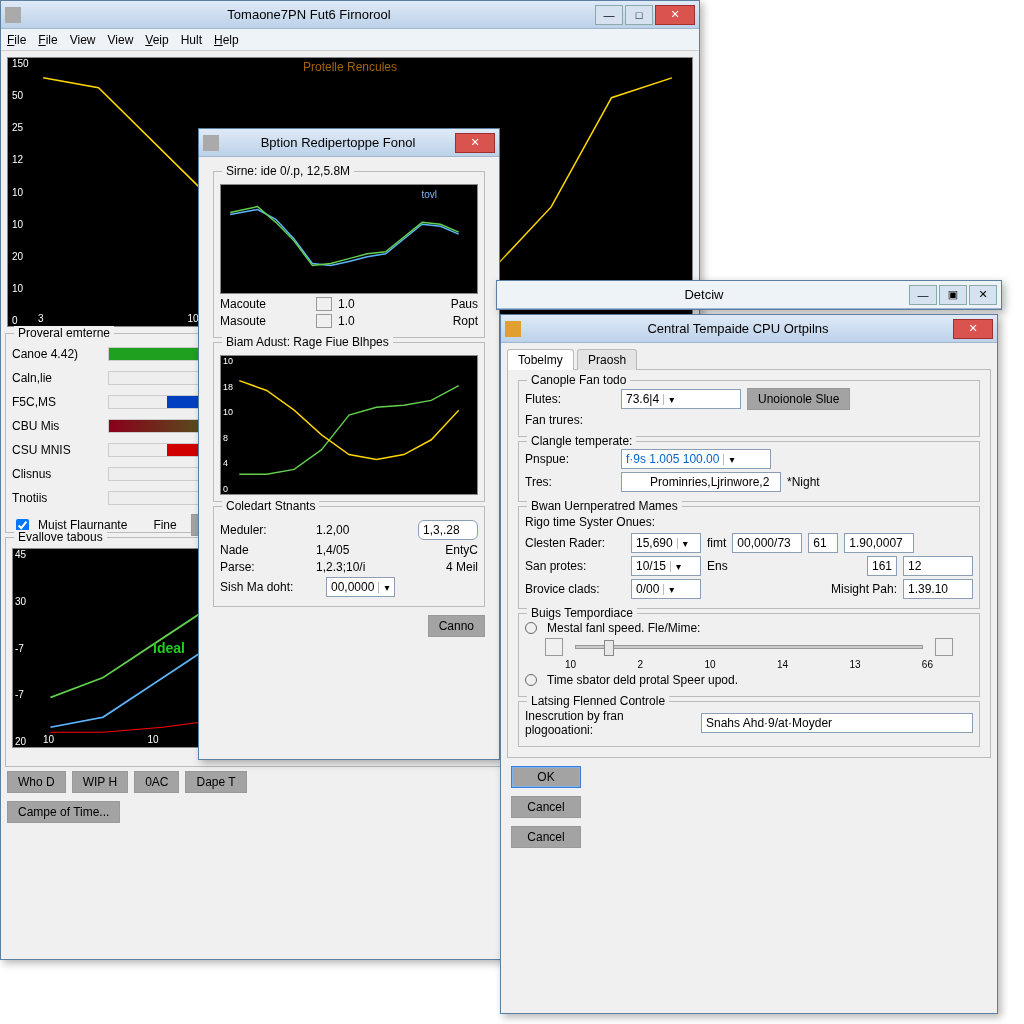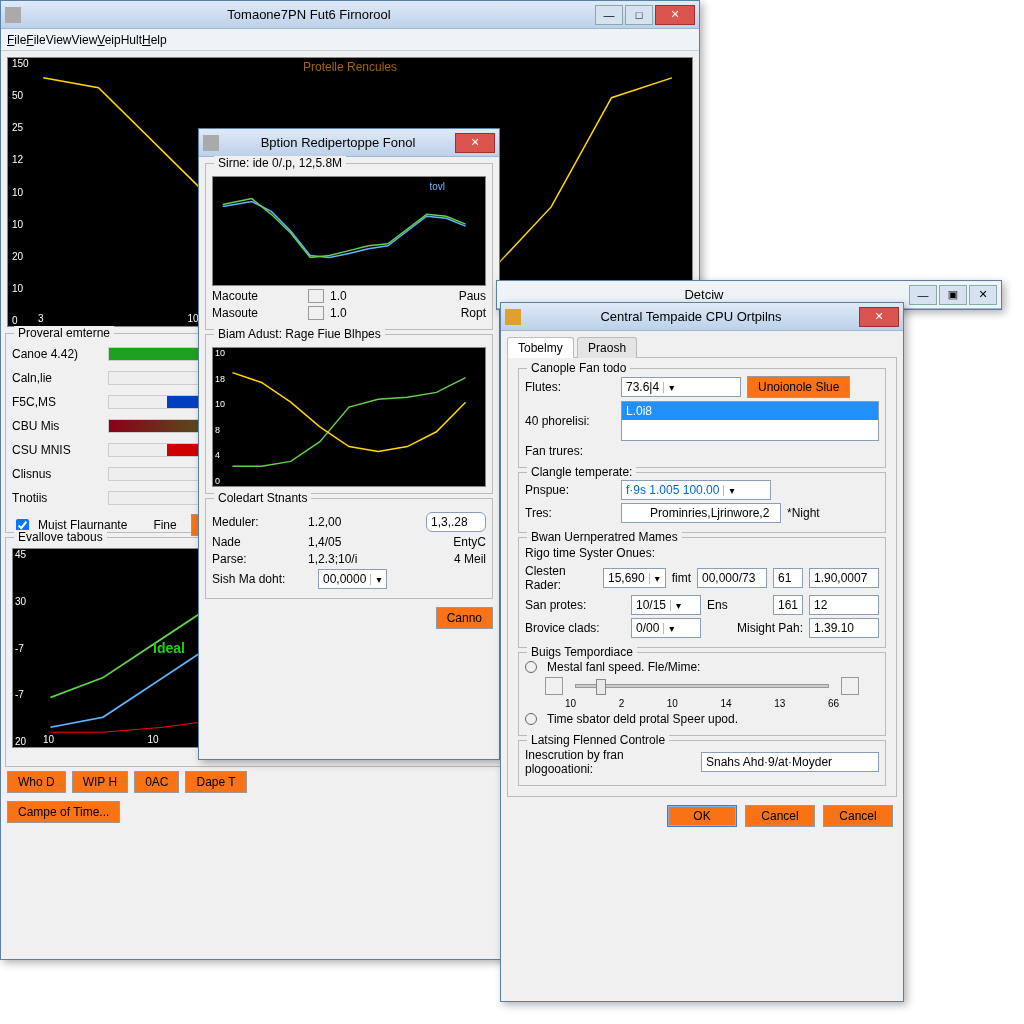--- a/index.html
+++ b/index.html
@@ -4,27 +4,27 @@
 <style>
   * { box-sizing: border-box; font-family: 'Segoe UI', Tahoma, sans-serif; }
   body { margin: 0; width:1024px; height:1024px; background:#fff; overflow:hidden; position:relative; font-size:12px;}
   .window { position:absolute; background:#f0f0f0; border:1px solid #5a7fa0; box-shadow: 3px 3px 8px rgba(0,0,0,.3);}
   .titlebar { height:28px; background:linear-gradient(#dfeaf7,#bcd1e9); display:flex; align-items:center; padding:0 4px; border-bottom:1px solid #9fb7cf;}
   .titlebar .title { flex:1; text-align:center; font-size:13px; color:#000; }
   .titlebar .icon { width:16px; height:16px; background:#aaa; margin-right:4px;}
   .winbtns { display:flex; }
   .winbtn { width:28px; height:20px; background:#d6e2ef; border:1px solid #8aa; margin-left:2px; display:flex; align-items:center; justify-content:center; font-size:11px;}
   .winbtn.close { background:#d9534f; color:#fff; border-color:#a03030; width:40px;}
-  .menubar { height:22px; background:#eef3f8; display:flex; align-items:center; padding:0 6px; font-size:12px; border-bottom:1px solid #ccc;}
+  .menubar { height:22px; background:#eef3f8; display:flex; align-items:center; padding:0 6px; gap:12px; font-size:12px; border-bottom:1px solid #ccc;}
   .menubar span u { text-decoration: underline; }
   .plot { background:#000; border:1px solid #888; position:relative; }
   .plot .ptitle { position:absolute; top:2px; left:0; right:0; text-align:center; font-size:12px;}
   .group { border:1px solid #bbb; margin:4px; padding:4px 6px 6px 6px; font-size:12px; position:relative;}
   .group > .gtitle { position:absolute; top:-8px; left:8px; background:#f0f0f0; padding:0 4px;}
-  .btn { background:#f97316; border:1px solid #999; padding:3px 10px; font-size:12px; display:inline-block;}
+  .btn { background:#a3a3a3; border:1px solid #999; padding:3px 10px; font-size:12px; display:inline-block;}
   .btn.primary { border:1px solid #3a7fd5; box-shadow:inset 0 0 0 1px #7fb3ef;}
   input[type=text], select.fake { border:1px solid #8a9fb5; font-size:12px; padding:2px 4px; background:#fff; }
   .dropdown { display:inline-flex; border:1px solid #8a9fb5; background:#fff; align-items:center;}
   .dropdown span.val{ padding:2px 4px; font-size:12px; }
   .dropdown span.arrow{ width:16px; text-align:center; border-left:1px solid #bbb; font-size:10px;}
   .row { display:flex; align-items:center; gap:6px; margin:3px 0;}
   .row label { width:90px;}
   .bar { height:14px; background:#eee; border:1px solid #ccc; position:relative; flex:1;}
   .seg { position:absolute; top:0; bottom:0;}
   svg .line1{ stroke:#ffd800; stroke-width:1.5; fill:none;}
@@ -184,21 +184,21 @@
 </div>
 
 <div class="window" style="left:198px;top:128px;width:302px;height:632px;">
   <div class="titlebar">
     <div class="icon"></div>
     <div class="title">Bption Redipertoppe Fonol</div>
     <div class="winbtns">
         <div class="winbtn close">✕</div>
       </div>
   </div>
-  <div style="padding:2px;">
+  <div style="padding:10px;">
     <div class="group">
       <span class="gtitle">Sirne:   ide 0/.p,  12,5.8M</span>
       <div class="plot" style="height:110px;margin-top:8px;">
         <div style="position:absolute;top:4px;right:40px;color:#7fb3ff;font-size:10px;">tovl</div>
         <svg width="100%" height="100%" viewBox="0 0 280 110" preserveAspectRatio="none">
           <path class="line2" d="M10,30 40,25 60,35 80,55 100,80 120,82 140,78 160,73 180,70 200,55 220,40 240,42 260,50"></path>
           <path class="line3" d="M10,28 40,22 60,38 80,57 100,82 120,80 140,75 160,70 180,68 200,53 220,38 240,40 260,48"></path>
         </svg>
       </div>
       <div class="row">
@@ -273,21 +273,21 @@
   <div class="titlebar" style="background:#eef3f8;">
     <div class="title">Detciw</div>
     <div class="winbtns">
       <div class="winbtn">—</div>
       <div class="winbtn">▣</div>
       <div class="winbtn">✕</div>
     </div>
   </div>
 </div>
 
-<div class="window" style="left:500px;top:302px;width:404px;height:700px;">
+<div class="window" style="left:500px;top:314px;width:498px;height:700px;">
   <div class="titlebar">
     <div class="icon" style="background:#e0a030;"></div>
     <div class="title">Central Tempaide CPU Ortpilns</div>
     <div class="winbtns">
         <div class="winbtn close">✕</div>
       </div>
   </div>
   <div style="padding:6px;">
     <div style="margin-bottom:-1px;">
       <span class="tab">Tobelmy</span>
@@ -299,26 +299,20 @@
         <span class="gtitle">Canople Fan todo</span>
         <div class="row">
             <label>Flutes:</label>
           <div class="dropdown" style="width:120px;">
               <span class="val">73.6|4</span>
               <span class="arrow">▾</span>
             </div>
           <span class="btn">Unoionole Slue</span>
         </div>
         <div class="row">
-            <label>40 phorelisi:</label>
-          <div class="tablebox" style="flex:1;height:40px;">
-            <div style="background:#1e90ff;color:#fff;padding:2px 4px;">L.0i8</div>
-          </div>
-        </div>
-        <div class="row">
             <label>Fan trures:</label>
           </div>
       </div>
 
       <div class="group">
         <span class="gtitle">Clangle temperate:</span>
         <div class="row">
             <label>Pnspue:</label>
           <div class="dropdown" style="width:150px;">
               <span class="val" style="color:#0066cc;">f·9s 1.005 100.00</span>
@@ -398,19 +392,19 @@
 
       <div class="group">
         <span class="gtitle">Latsing Flenned Controle</span>
         <div class="row">
             <label style="width:170px;">Inescrution by fran plogooationi:</label>
           <input type="text" style="flex: 1 1 0%;" value="Snahs Ahd·9/at·Moyder">
         </div>
       </div>
 
     </div>
-    <div style="text-align:right;padding:8px 4px;display:flex;justify-content:flex-end;gap:8px;">
+    <div style="text-align:right;padding:8px 4px;display:flex;justify-content:flex-end;gap:8px;flex-direction:column;">
       <span class="btn primary" style="width:70px;text-align:center;">OK</span>
       <span class="btn" style="width:70px;text-align:center;">Cancel</span>
       <span class="btn" style="width:70px;text-align:center;">Cancel</span>
     </div>
   </div>
 </div>
 
 </body></html>

